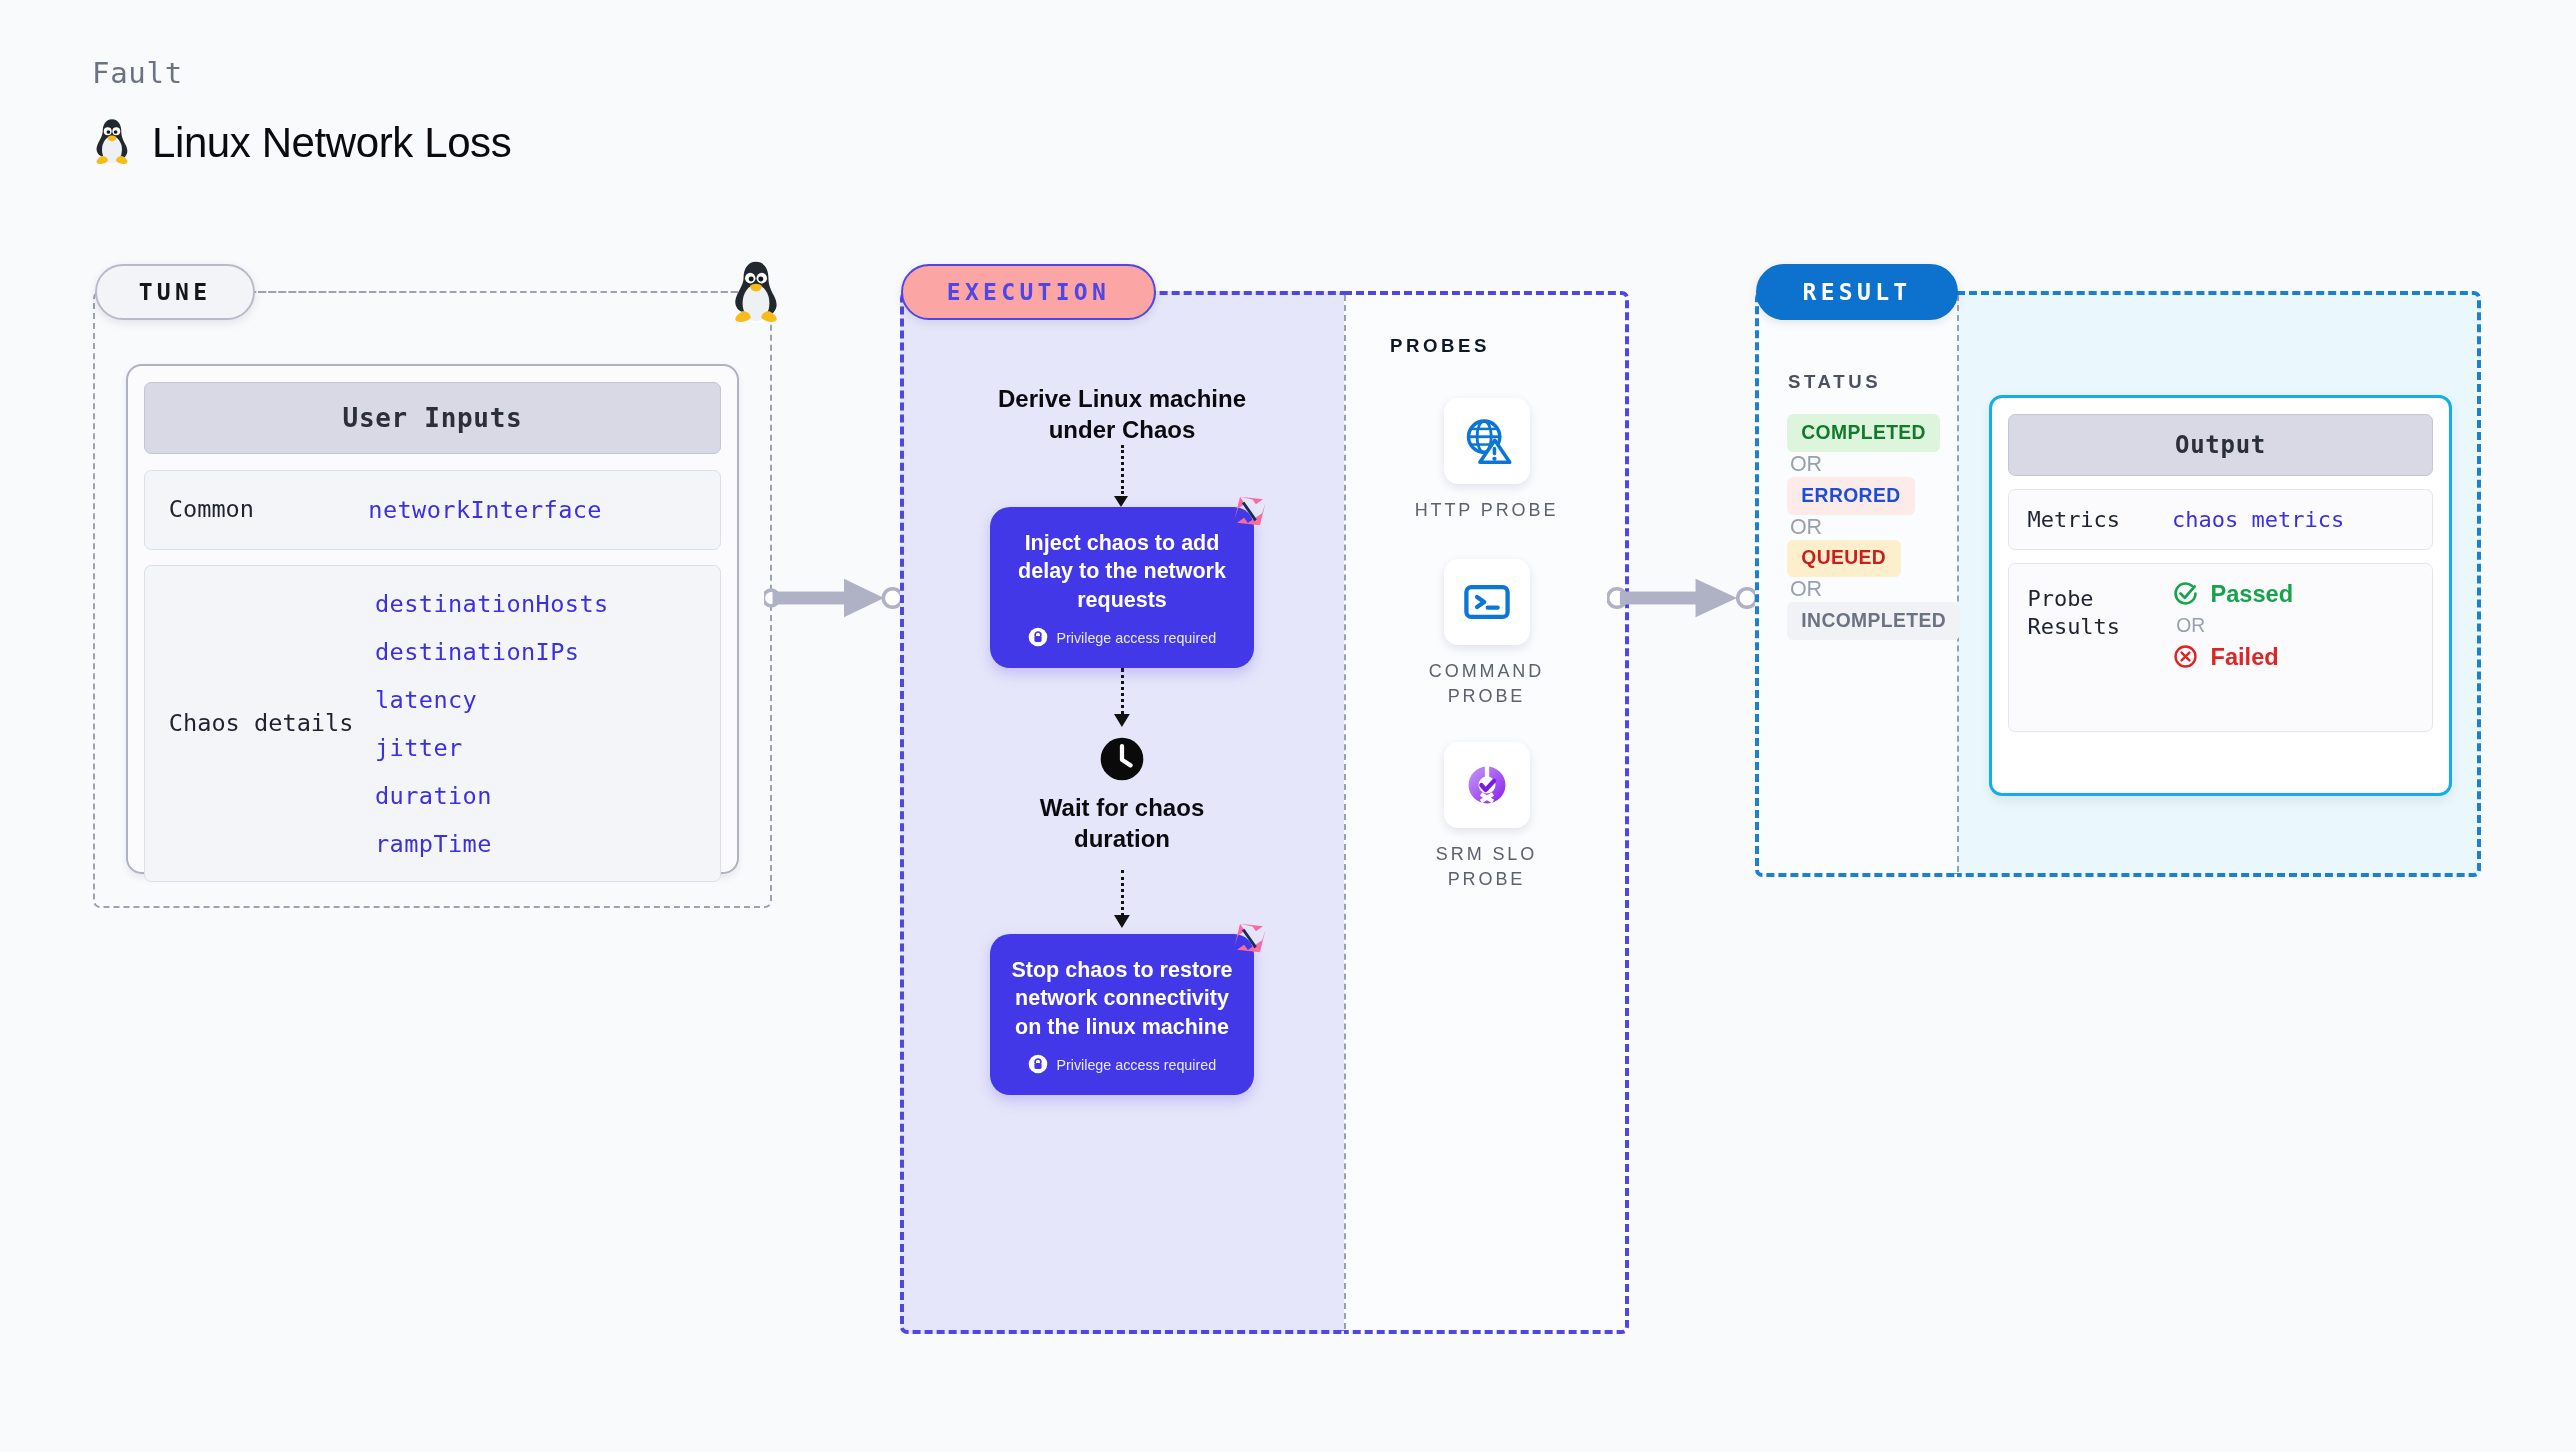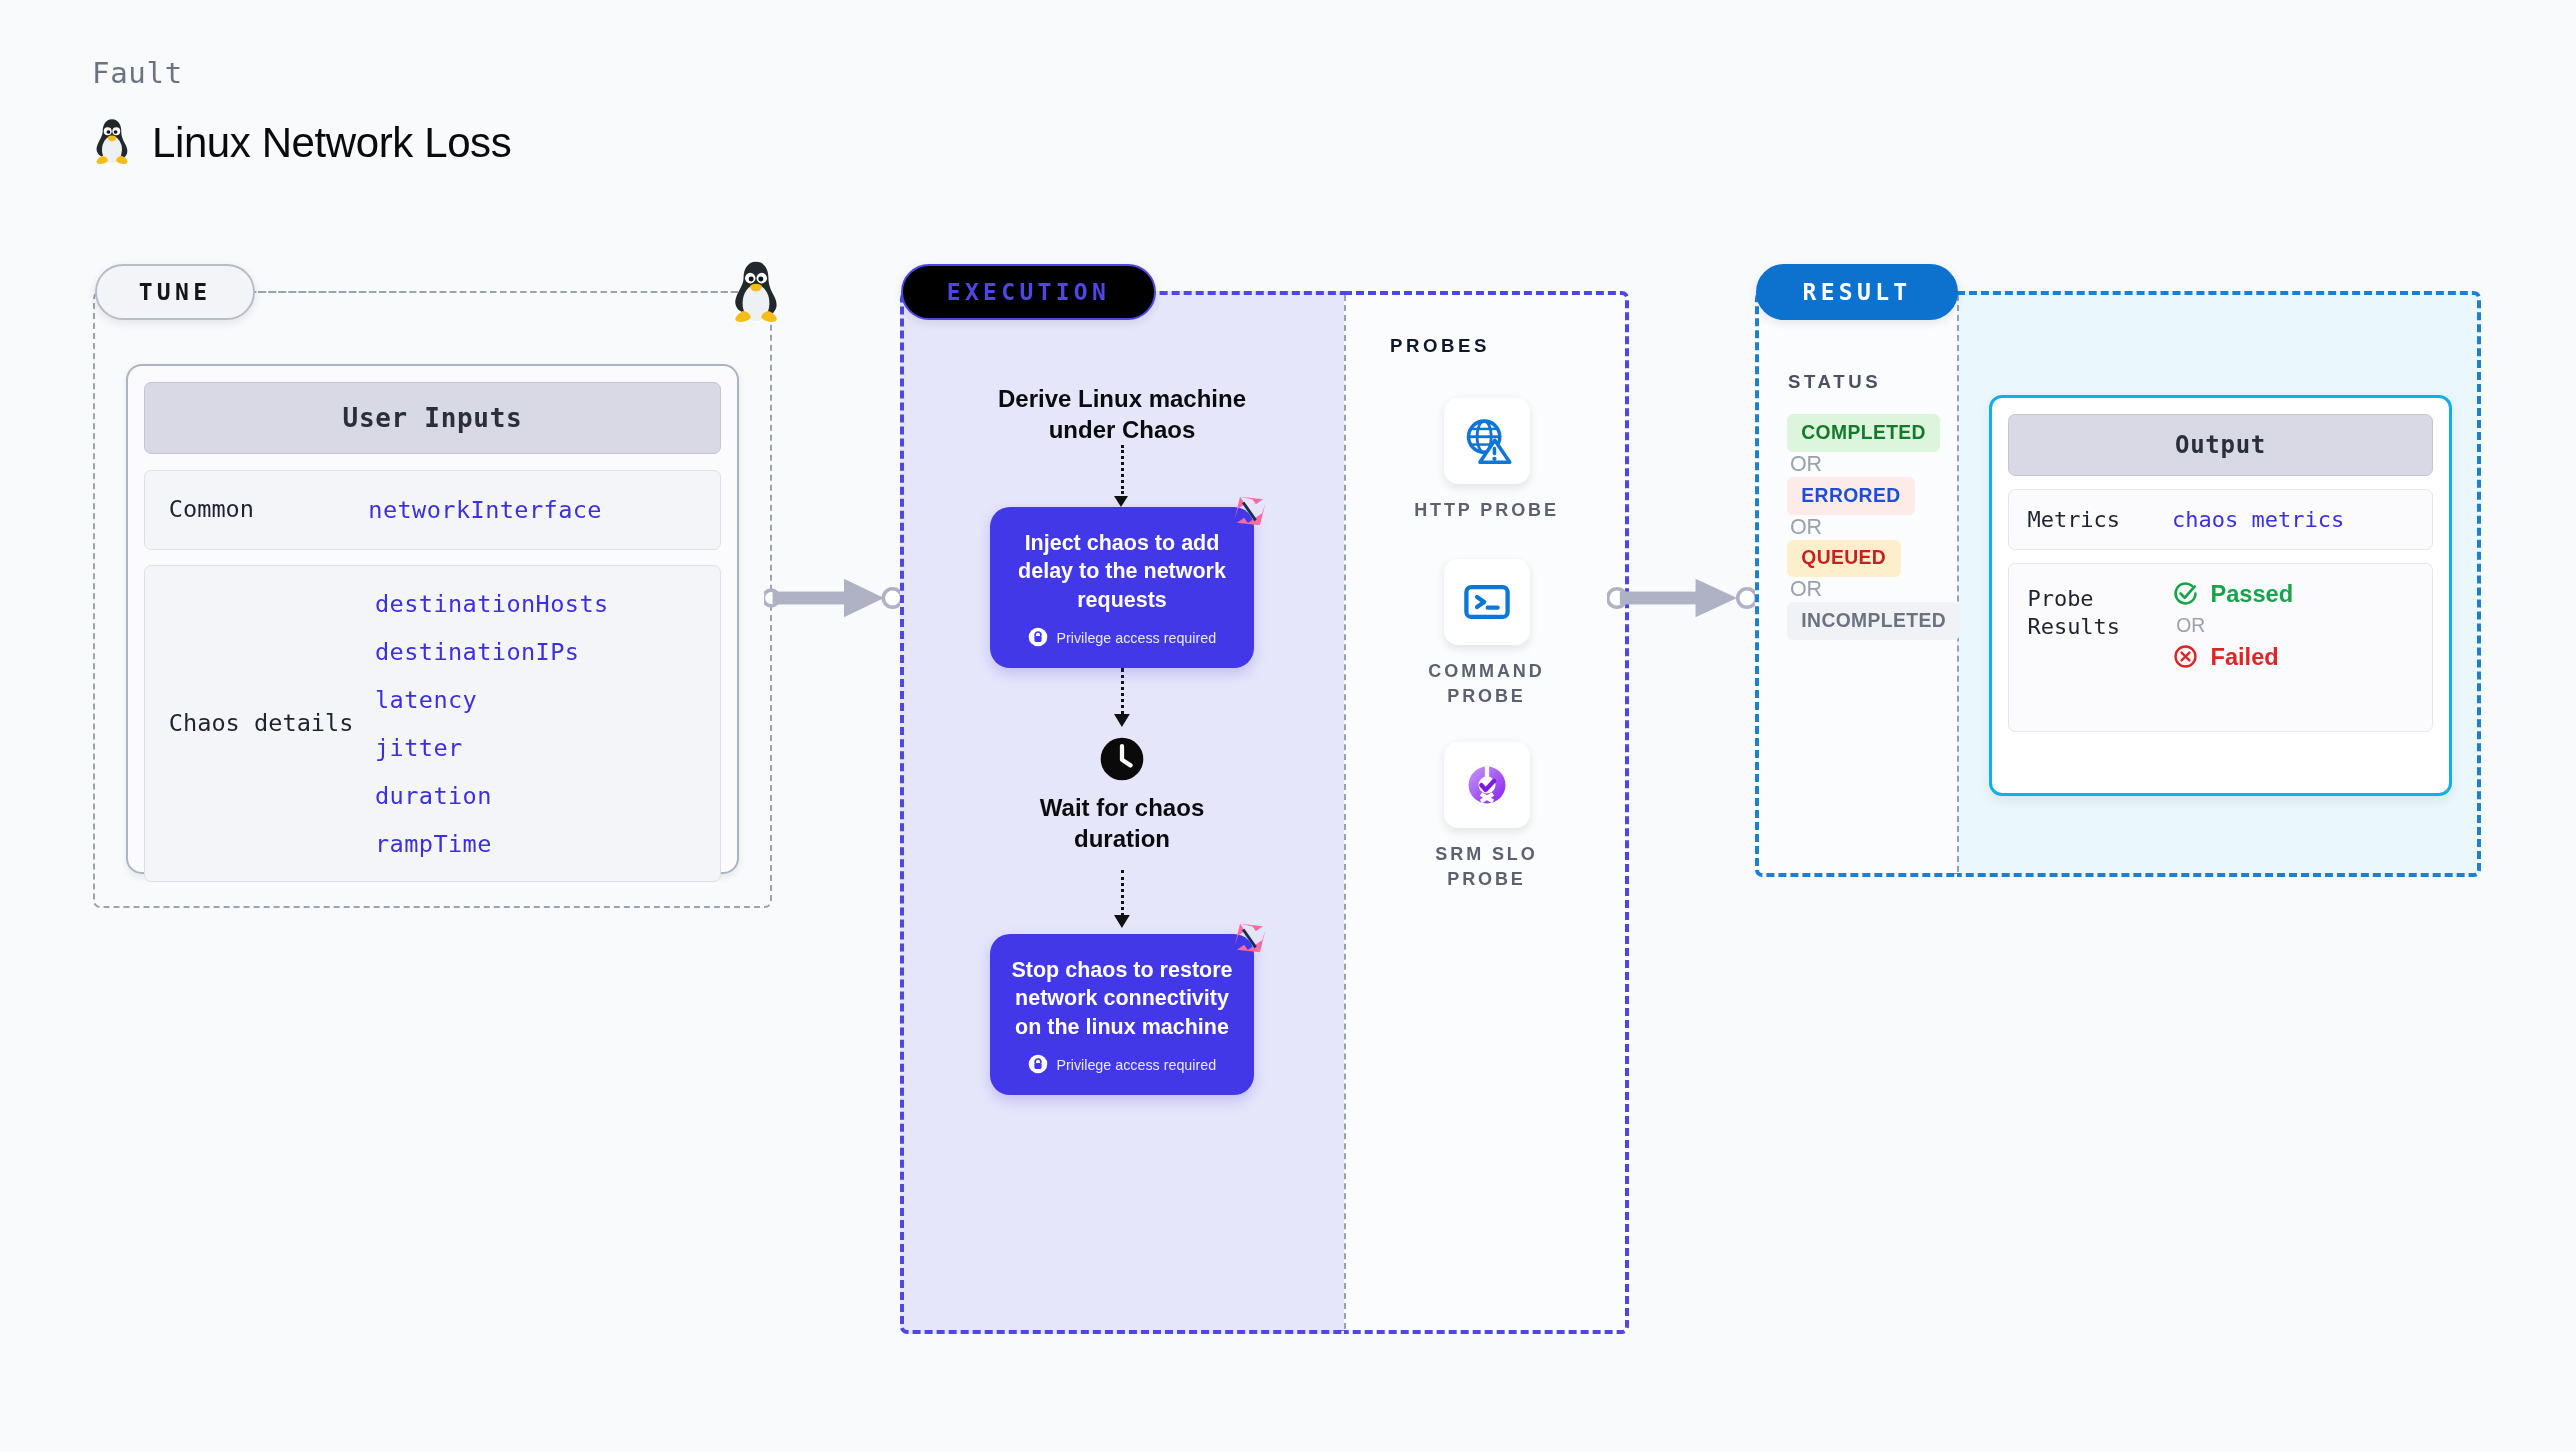--- a/index.html
+++ b/index.html
@@ -35,21 +35,21 @@
     font-weight: 700; letter-spacing: 4.3px;
     box-shadow: 0 2.9px 10px rgba(15,23,42,.10);
   }
   .pill-tune {
     left: 95px; top: 264px; width: 160px; height: 56px;
     background: #f3f4f8; border: 2.1px solid #b8bcc8;
     color: #14161c; font-size: 23px;
   }
   .pill-exec {
     left: 901px; top: 264px; width: 255px; height: 56px;
-    background: #000000; border: 2.1px solid #4f46e5;
+    background: #fca5a5; border: 2.1px solid #4f46e5;
     color: #4f46e5; font-size: 23px;
   }
   .pill-result {
     left: 1756px; top: 264px; width: 202px; height: 56px;
     background: #0d72ce; border: 2.1px solid #0d72ce;
     color: #ffffff; font-size: 23px;
   }
 
   
   .tune-region {
@@ -207,21 +207,21 @@
   .probe-item {
     position: absolute; width: 285px;
     display: flex; flex-direction: column; align-items: center; gap: 14.3px;
   }
   .probe-tile {
     width: 86px; height: 86px; background: #fff;
     border-radius: 14.3px; box-shadow: 0 3.6px 10px rgba(15,23,42,.10);
     display: flex; align-items: center; justify-content: center;
   }
   .probe-caption {
-    font-size: 18px; font-weight: 700; color: #5b616f;
+    font-size: 18px; font-weight: 400; color: #5b616f;
     letter-spacing: 2.9px; text-align: center; line-height: 1.35;
   }
 
   
   .status-label {
     position: absolute; left: 1788px; top: 371px;
     font-size: 18.6px; font-weight: 700; color: #4b5160; letter-spacing: 3.6px;
   }
   .status-stack {
     position: absolute; left: 1787px; top: 414px;

